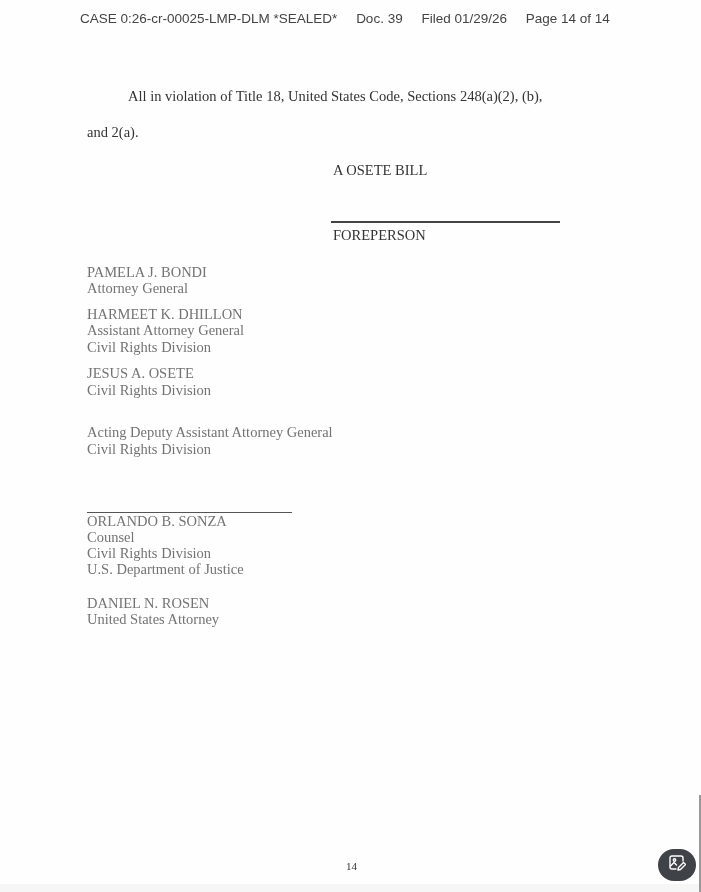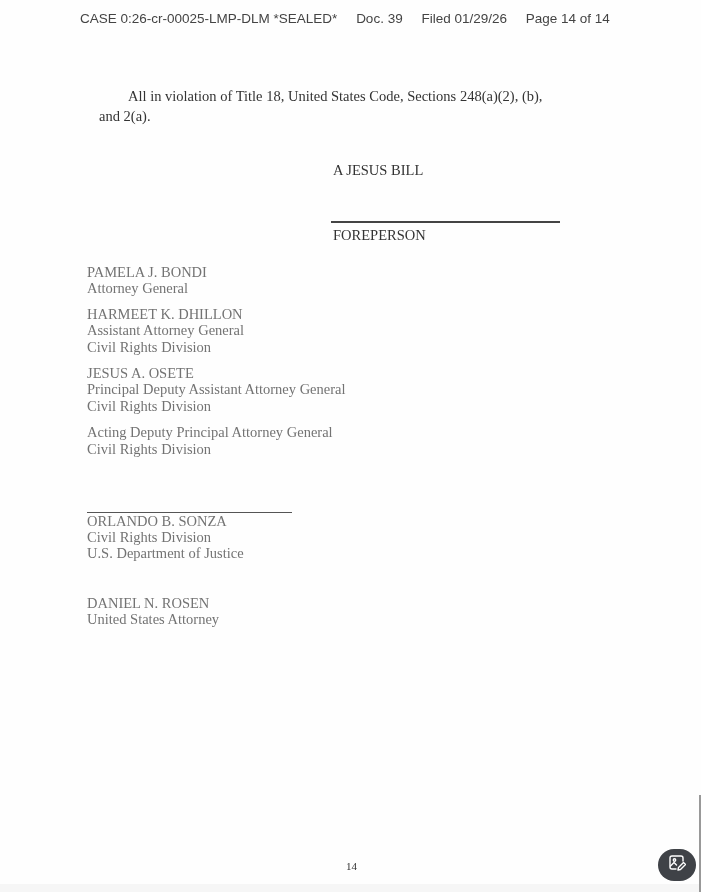--- a/index.html
+++ b/index.html
@@ -35,51 +35,51 @@
 <div class="page">
 
   <div class="header">
     <span>CASE 0:26-cr-00025-LMP-DLM *SEALED*</span>
     <span>Doc. 39</span>
     <span>Filed 01/29/26</span>
     <span>Page 14 of 14</span>
   </div>
 
   <div class="body-text" style="top:88px; left:128px;">All in violation of Title 18, United States Code, Sections 248(a)(2), (b),</div>
-  <div class="body-text" style="top:108px; left:87px;margin-left:12px;">and 2(a).</div>
+  <div class="body-text" style="top:124px; left:87px;">and 2(a).</div>
 
-  <div class="body-text" style="top:162px; left:333px;">A JESUS BILL</div>
+  <div class="body-text" style="top:162px; left:333px;">A OSETE BILL</div>
   <div class="sig-line" style="top:221px; left:331px; width:229px;"></div>
   <div class="body-text" style="top:227px; left:333px;">FOREPERSON</div>
 
   <div class="block" style="top:264px;">
     <div>PAMELA J. BONDI</div>
     <div>Attorney General</div>
   </div>
 
   <div class="block" style="top:306px;">
     <div>HARMEET K. DHILLON</div>
     <div>Assistant Attorney General</div>
     <div style="margin-top:1px;">Civil Rights Division</div>
   </div>
 
   <div class="block" style="top:365px;">
     <div>JESUS A. OSETE</div>
-    <div>Principal Deputy Assistant Attorney General</div>
     <div style="margin-top:1px;">Civil Rights Division</div>
   </div>
 
   <div class="block" style="top:424px;">
-    <div>Acting Deputy Principal Attorney General</div>
+    <div>Acting Deputy Assistant Attorney General</div>
     <div style="margin-top:1px;">Civil Rights Division</div>
   </div>
 
   <div class="sig-line" style="top:512px; left:87px; width:205px; height:1px; background:#555;"></div>
   <div class="block" style="top:513px;">
     <div>ORLANDO B. SONZA</div>
+    <div>Counsel</div>
     <div>Civil Rights Division</div>
     <div>U.S. Department of Justice</div>
   </div>
 
   <div class="block" style="top:595px;">
     <div>DANIEL N. ROSEN</div>
     <div>United States Attorney</div>
   </div>
 
   <div class="page-num">14</div>

